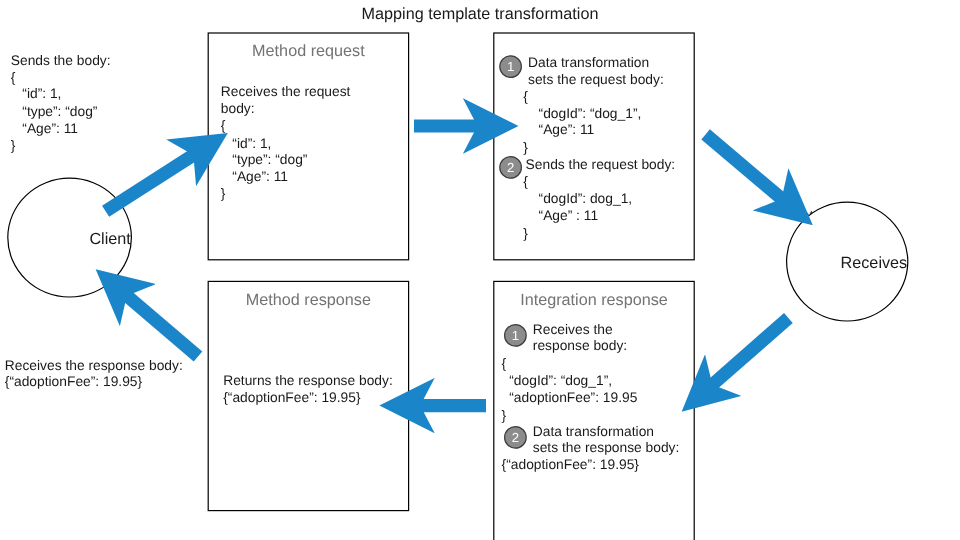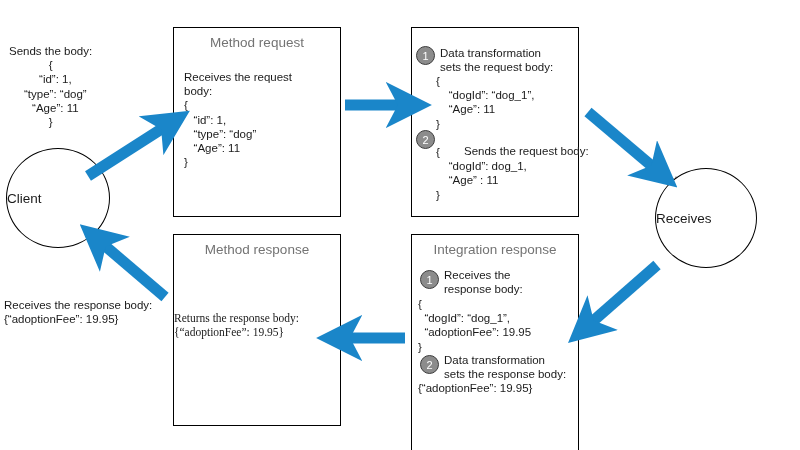--- a/index.html
+++ b/index.html
@@ -48,21 +48,21 @@
     color: #1a1a1a;
   }
 
   .circle-node {
     border: 1.8px solid #000000;
     border-radius: 50%;
     background: #ffffff;
     box-sizing: border-box;
     display: flex;
     align-items: center;
-    justify-content: flex-start;
+    justify-content: flex-end;
     font-size: 13.5px;
     color: #1a1a1a;
   }
 
   .step-badge {
     width: 19px; height: 19px;
     border-radius: 50%;
     background: #8c8c8c;
     border: 1.3px solid #3d3d3d;
     color: #ffffff;
@@ -86,22 +86,23 @@
     line-height: 14px;
     white-space: pre;
     color: #1a1a1a;
   }
 </style>
 </head>
 <body>
 
 <div id="canvas">
 
+  <div class="abs" id="diagram-title">Mapping template transformation</div>
 
-  <div class="abs caption" style="left:9px; top:44px;text-align:center;">Sends the body:
+  <div class="abs caption" style="left:9px; top:44px;">Sends the body:
 {
    “id”: 1,
    “type”: “dog”
    “Age”: 11
 }</div>
 
   <div class="abs circle-node" style="left:6px; top:148px; width:104px; height:100px;">
     <span>Client</span>
   </div>
 
@@ -123,21 +124,21 @@
 
     <div class="abs step-badge" style="left:4px; top:18px;">1</div>
     <div class="abs body-text" style="left:28px; top:18px;">Data transformation
 sets the request body:</div>
     <div class="abs body-text" style="left:24px; top:46px;">{
     “dogId”: “dog_1”,
     “Age”: 11
 }</div>
 
     <div class="abs step-badge" style="left:4px; top:102px;">2</div>
-    <div class="abs body-text" style="left:26px; top:116px;margin-left:26px;">Sends the request body:</div>
+    <div class="abs body-text" style="left:26px; top:103px;">Sends the request body:</div>
     <div class="abs body-text" style="left:24px; top:117px;">{
     “dogId”: dog_1,
     “Age” : 11
 }</div>
   </div>
 
   <div class="abs endpoint-label" style="left:665px; top:131px;margin-top:42px;">Integration
 endpoint</div>
 
   <div class="abs circle-node" style="left:655px; top:168px; width:102px; height:100px;">
@@ -156,21 +157,21 @@
 }</div>
 
     <div class="abs step-badge" style="left:8px; top:120px;">2</div>
     <div class="abs body-text" style="left:32px; top:118px;">Data transformation
 sets the response body:</div>
     <div class="abs body-text" style="left:6px; top:146px;">{“adoptionFee”: 19.95}</div>
   </div>
 
   <div class="abs box" style="left:173px; top:234px; width:168px; height:192px;">
     <div class="box-title">Method response</div>
-    <div class="abs body-text" style="left:0; top:76px;font-family:Liberation Serif, serif;">Returns the response body:
+    <div class="abs body-text" style="left:12px; top:76px;">Returns the response body:
 {“adoptionFee”: 19.95}</div>
   </div>
 
   <svg class="arrow-svg" style="left:0; top:0; width:800px; height:450px;" viewBox="0 0 800 450">
     <defs>
       <marker id="ah" markerWidth="4.2" markerHeight="4.2" refX="1.3" refY="2.1" orient="auto" markerUnits="strokeWidth">
         <path d="M0,0 L4.2,2.1 L0,4.2 L1.1,2.1 z" fill="#1a86c9"></path>
       </marker>
     </defs>
 

